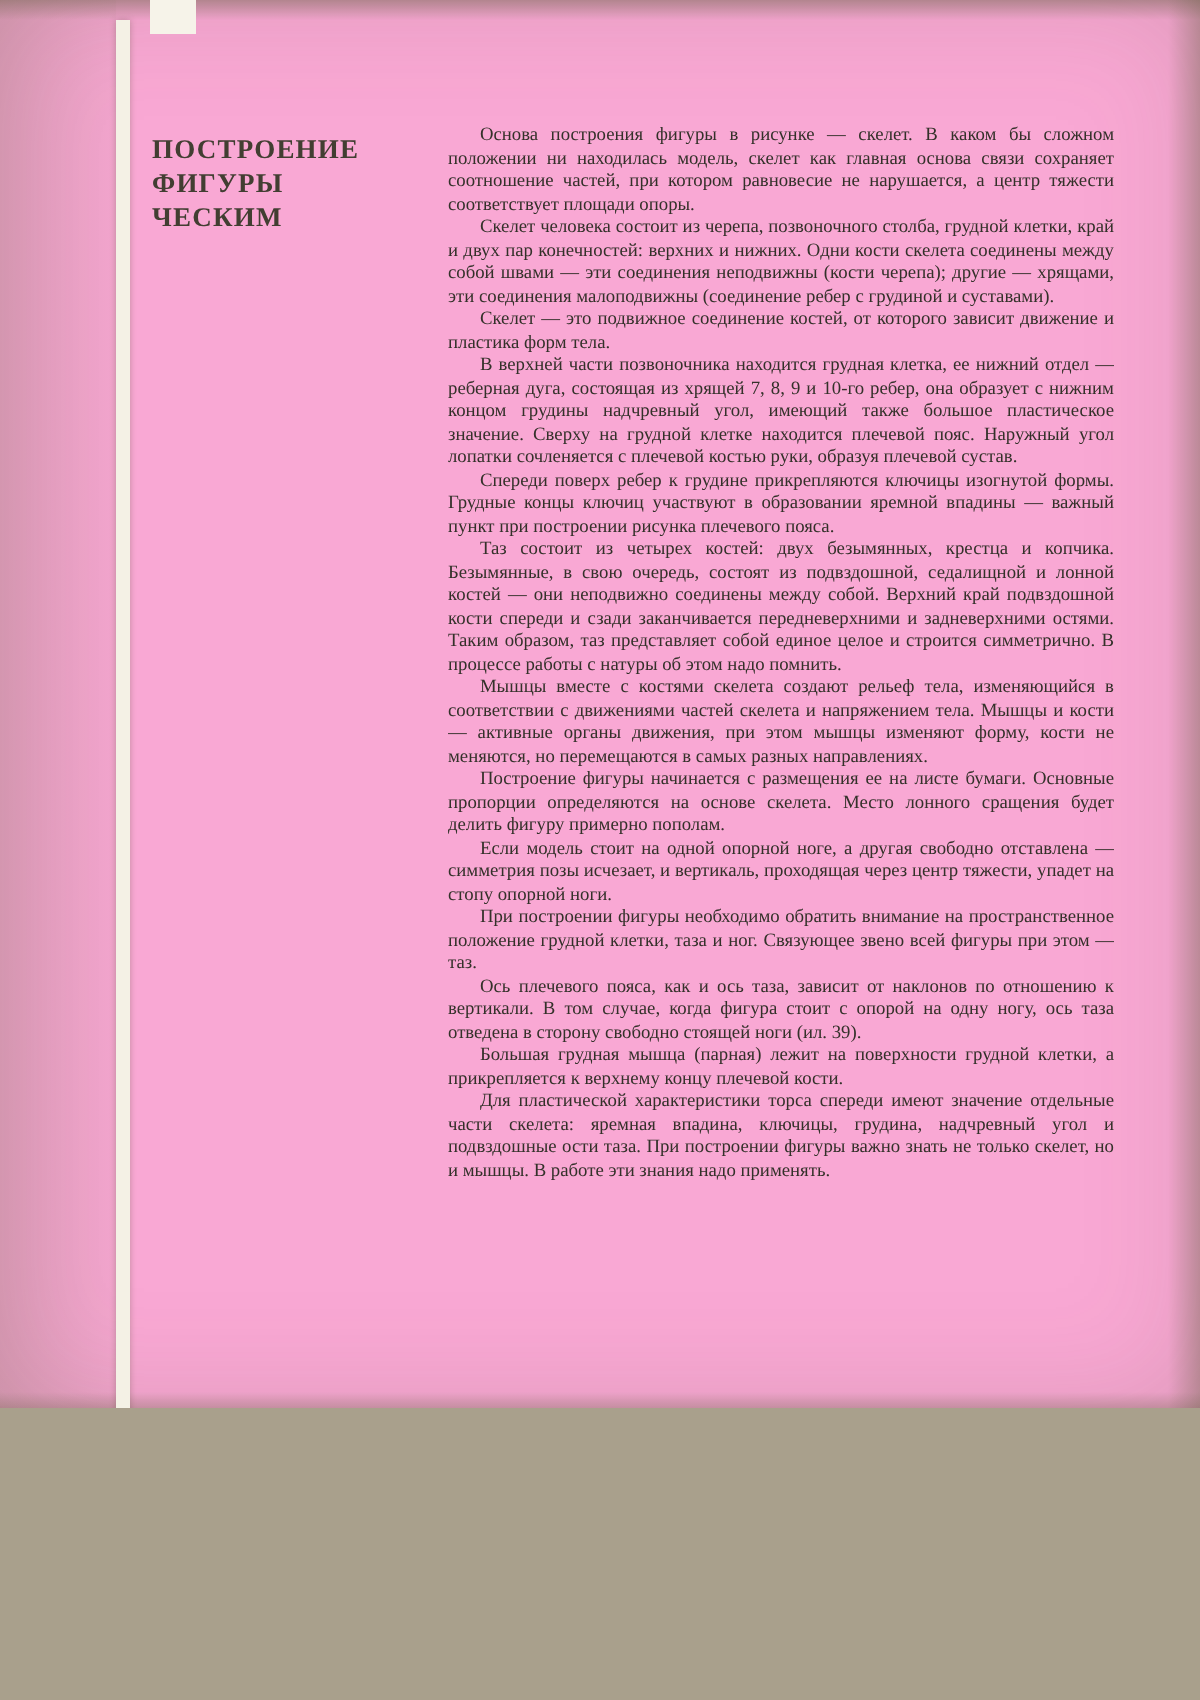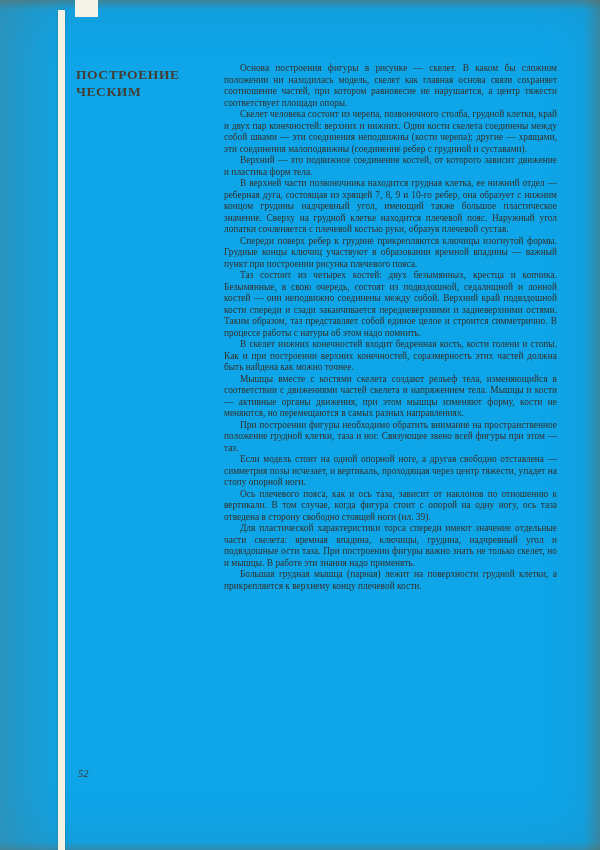--- a/index.html
+++ b/index.html
@@ -4,22 +4,22 @@
 <style>
   html, body {
     margin: 0;
     padding: 0;
     background: #a9a08c;
     font-family: "Liberation Serif", "DejaVu Serif", serif;
   }
   .scan {
     position: relative;
     width: 600px;
-    height: 850px;
-    background: #0ea5e9;
+    height: 704px;
+    background: #f9a8d4;
     overflow: hidden;
     box-shadow: inset 0 0 60px rgba(92, 82, 60, 0.18);
   }
   .edge-top {
     position: absolute; left: 0; top: 0; width: 100%; height: 10px;
     background: linear-gradient(to bottom, rgba(110,100,75,0.45), rgba(110,100,75,0.0));
   }
   .edge-right {
     position: absolute; right: 0; top: 0; width: 16px; height: 100%;
     background: linear-gradient(to left, rgba(110,100,75,0.38), rgba(110,100,75,0.0));
@@ -85,53 +85,54 @@
   <div class="edge-top"></div>
   <div class="edge-right"></div>
   <div class="edge-bottom"></div>
   <div class="binding-strip"></div>
   <div class="scan-notch"></div>
 
   <div class="heading">
 
       <div class="heading-line">ПОСТРОЕНИЕ</div>
 
-      <div class="heading-line">ЧЕСКИМ</div>
+      <div class="heading-line">ФИГУРЫ</div>
 
 
+      <div class="heading-line">ЧЕСКИМ</div>
 
     </div>
 
   <div class="body-col">
 
       <p>Основа построения фигуры в рисунке — скелет. В каком бы сложном положении ни находилась модель, скелет как главная основа связи сохраняет соотношение частей, при котором равновесие не нарушается, а центр тяжести соответствует площади опоры.</p>
 
       <p>Скелет человека состоит из черепа, позвоночного столба, грудной клетки, край и двух пар конечностей: верхних и нижних. Одни кости скелета соединены между собой швами — эти соединения неподвижны (кости черепа); другие — хрящами, эти соединения малоподвижны (соединение ребер с грудиной и суставами).</p>
 
-      <p>Верхний — это подвижное соединение костей, от которого зависит движение и пластика форм тела.</p>
+      <p>Скелет — это подвижное соединение костей, от которого зависит движение и пластика форм тела.</p>
 
 
       <p>В верхней части позвоночника находится грудная клетка, ее нижний отдел — реберная дуга, состоящая из хрящей 7, 8, 9 и 10-го ребер, она образует с нижним концом грудины надчревный угол, имеющий также большое пластическое значение. Сверху на грудной клетке находится плечевой пояс. Наружный угол лопатки сочленяется с плечевой костью руки, образуя плечевой сустав.</p>
 
       <p>Спереди поверх ребер к грудине прикрепляются ключицы изогнутой формы. Грудные концы ключиц участвуют в образовании яремной впадины — важный пункт при построении рисунка плечевого пояса.</p>
 
       <p>Таз состоит из четырех костей: двух безымянных, крестца и копчика. Безымянные, в свою очередь, состоят из подвздошной, седалищной и лонной костей — они неподвижно соединены между собой. Верхний край подвздошной кости спереди и сзади заканчивается передневерхними и задневерхними остями. Таким образом, таз представляет собой единое целое и строится симметрично. В процессе работы с натуры об этом надо помнить.</p>
 
-      <p>В скелет нижних конечностей входит бедренная кость, кости голени и стопы. Как и при построении верхних конечностей, соразмерность этих частей должна быть найдена как можно точнее.</p>
 
       <p>Мышцы вместе с костями скелета создают рельеф тела, изменяющийся в соответствии с движениями частей скелета и напряжением тела. Мышцы и кости — активные органы движения, при этом мышцы изменяют форму, кости не меняются, но перемещаются в самых разных направлениях.</p>
 
+      <p>Построение фигуры начинается с размещения ее на листе бумаги. Основные пропорции определяются на основе скелета. Место лонного сращения будет делить фигуру примерно пополам.</p>
 
+
+      <p>Если модель стоит на одной опорной ноге, а другая свободно отставлена — симметрия позы исчезает, и вертикаль, проходящая через центр тяжести, упадет на стопу опорной ноги.</p>
 
       <p>При построении фигуры необходимо обратить внимание на пространственное положение грудной клетки, таза и ног. Связующее звено всей фигуры при этом — таз.</p>
 
-      <p>Если модель стоит на одной опорной ноге, а другая свободно отставлена — симметрия позы исчезает, и вертикаль, проходящая через центр тяжести, упадет на стопу опорной ноги.</p>
-
       <p>Ось плечевого пояса, как и ось таза, зависит от наклонов по отношению к вертикали. В том случае, когда фигура стоит с опорой на одну ногу, ось таза отведена в сторону свободно стоящей ноги (ил. 39).</p>
 
+      <p>Большая грудная мышца (парная) лежит на поверхности грудной клетки, а прикрепляется к верхнему концу плечевой кости.</p>
+
       <p>Для пластической характеристики торса спереди имеют значение отдельные части скелета: яремная впадина, ключицы, грудина, надчревный угол и подвздошные ости таза. При построении фигуры важно знать не только скелет, но и мышцы. В работе эти знания надо применять.</p>
-
-      <p>Большая грудная мышца (парная) лежит на поверхности грудной клетки, а прикрепляется к верхнему концу плечевой кости.</p>
 
     </div>
 
   <div class="page-number">52</div>
 </div>
 
 </body></html>

